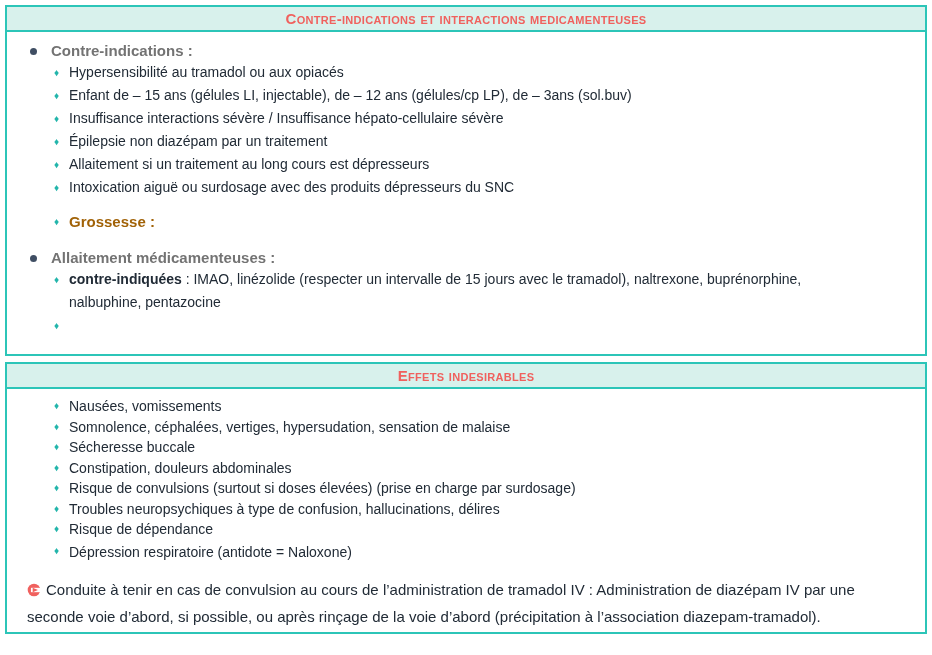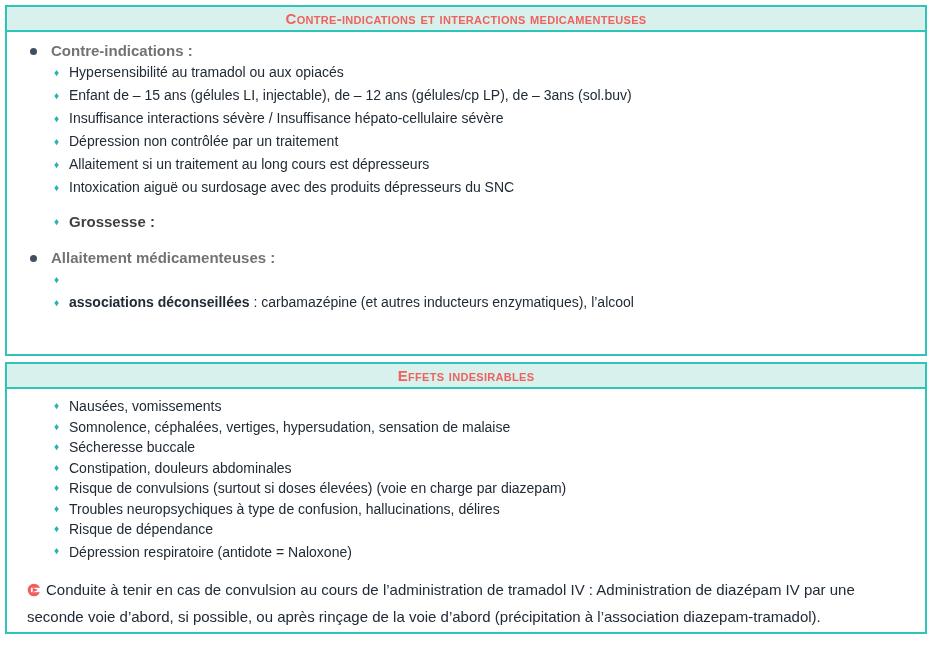--- a/index.html
+++ b/index.html
@@ -29,21 +29,21 @@
   ul.sublist{list-style:none;margin:1px 0 0 0;padding:0;}
   ul.sublist li{display:flex;align-items:flex-start;line-height:23px;}
   .diamond{flex:none;width:15px;margin-left:33px;color:#23b5ab;font-size:10px;line-height:23px;}
   .li-text{flex:1;font-size:14px;}
   ul.rich .li-text{max-width:772px;}
   ul.rich b{font-weight:bold;}
 
   
   .g-head{display:flex;align-items:center;margin-top:13px;}
   .g-head .diamond{line-height:20px;}
-  .g-title{color:#404040;font-weight:bold;font-size:15px;line-height:20px;}
+  .g-title{color:#a16207;font-weight:bold;font-size:15px;line-height:20px;}
   .g-text{margin:2px 0 0 48px;font-size:14px;line-height:20px;}
   .g-text sup{font-size:9px;}
 
   .spacer-sm{height:9px;}
 
   
   ul.sublist.tight li{line-height:20.5px;}
   ul.sublist.tight .diamond{line-height:20.5px;}
   li.big .li-text{font-size:14px;}
   li.big{line-height:23px !important;}
@@ -78,21 +78,21 @@
             <span class="li-text">Enfant de – 15 ans (gélules LI, injectable), de – 12 ans (gélules/cp LP), de – 3ans (sol.buv)</span>
           </li>
 
           <li>
             <span class="diamond">♦</span>
             <span class="li-text">Insuffisance interactions sévère / Insuffisance hépato-cellulaire sévère</span>
           </li>
 
           <li>
             <span class="diamond">♦</span>
-            <span class="li-text">Dépression non contrôlée par un traitement</span>
+            <span class="li-text">Épilepsie non diazépam par un traitement</span>
           </li>
 
           <li>
             <span class="diamond">♦</span>
             <span class="li-text">Allaitement si un traitement au long cours est dépresseurs</span>
           </li>
 
           <li>
             <span class="diamond">♦</span>
             <span class="li-text">Intoxication aiguë ou surdosage avec des produits dépresseurs du SNC</span>
@@ -108,25 +108,25 @@
 
       <div class="l1">
         <span class="dot"></span>
         <span class="l1-title">Allaitement médicamenteuses :</span>
       </div>
 
       <ul class="sublist rich">
 
           <li>
             <span class="diamond">♦</span>
+            <span class="li-text"><b>contre-indiquées</b><span> : IMAO, linézolide (respecter un intervalle de 15 jours avec le tramadol), naltrexone, buprénorphine, nalbuphine, pentazocine</span></span>
           </li>
 
           <li>
             <span class="diamond">♦</span>
-            <span class="li-text"><b>associations déconseillées</b><span> : carbamazépine (et autres inducteurs enzymatiques), l’alcool</span></span>
           </li>
 
         </ul>
 
     </div>
   </section>
 
   <section class="panel second">
     <header class="panel-header">Effets indesirables</header>
     <div class="panel-body">
@@ -148,21 +148,21 @@
             <span class="li-text">Sécheresse buccale</span>
           </li>
 
           <li>
             <span class="diamond">♦</span>
             <span class="li-text">Constipation, douleurs abdominales</span>
           </li>
 
           <li>
             <span class="diamond">♦</span>
-            <span class="li-text">Risque de convulsions (surtout si doses élevées) (voie en charge par diazepam)</span>
+            <span class="li-text">Risque de convulsions (surtout si doses élevées) (prise en charge par surdosage)</span>
           </li>
 
           <li>
             <span class="diamond">♦</span>
             <span class="li-text">Troubles neuropsychiques à type de confusion, hallucinations, délires</span>
           </li>
 
           <li>
             <span class="diamond">♦</span>
             <span class="li-text">Risque de dépendance</span>

